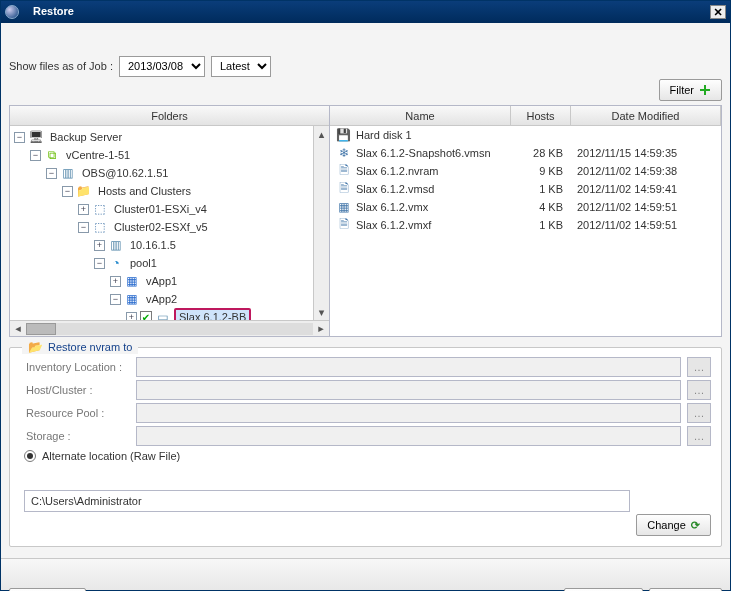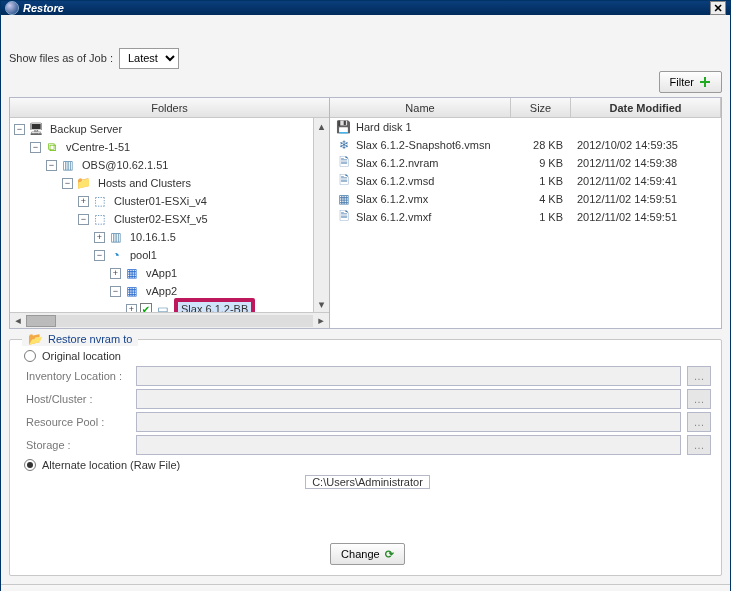--- a/index.html
+++ b/index.html
@@ -22,21 +22,21 @@
     height: 22px;
     background: linear-gradient(#0a3d7a, #002b5c);
     color: #fff;
     display: flex;
     align-items: center;
     padding: 0 4px;
     font-weight: bold;
     position: relative;
     justify-content: space-between;
   }
-  .titlebar-left { display:flex; align-items:center; gap:4px;font-style:italic;}
+  .titlebar-left { display:flex; align-items:flex-start; gap:14px;}
   .title-circle {
     width: 14px; height:14px;
     border-radius: 50%;
     background: radial-gradient(circle at 30% 30%, #cce, #0a3d7a);
     border:1px solid #8ac;
     display:inline-block;
   }
   .close-btn {
     width: 16px; height: 14px;
     background: #eee;
@@ -85,33 +85,33 @@
   .left-pane { width: 320px; border-right:1px solid #b5b8c8; display:flex; flex-direction:column; overflow:hidden;}
   .right-pane { flex:1; display:flex; flex-direction:column;justify-content:center;}
   .folders-head { justify-content:center; }
   .tree-body { flex:1; overflow:auto; padding:2px 0; font-size:11px; }
   .tree ul { list-style:none; margin:0; padding-left:16px; }
   .tree > ul { padding-left:4px;}
   .node-row { display:flex; align-items:center; gap:3px; height:18px; padding-right:4px; white-space:nowrap;}
   .tog { width:11px; height:11px; border:1px solid #8899aa; background:#fff; text-align:center; line-height:9px; font-size:9px; color:#445; cursor:pointer; flex-shrink:0;}
   .ico { width:16px; height:14px; display:inline-flex; align-items:center; justify-content:center; font-size:12px; flex-shrink:0;}
   .lbl { padding:1px 3px; }
-  .lbl.sel-node { border:4px solid #be185d; background:#cfe4fb; border-radius:2px; }
+  .lbl.sel-node { border:2px solid #be185d; background:#cfe4fb; border-radius:2px; }
   .chk { width:12px;height:12px; border:1px solid #7a7a7a; background:#fff; display:inline-flex; align-items:center; justify-content:center; font-size:10px; color:#0a0; flex-shrink:0;}
   .tree-scroll { height:16px; border-top:1px solid #c8c8c8; background:#eee; display:flex; align-items:center;}
   .tree-scroll .arrow { width:16px; text-align:center; color:#555; cursor:pointer;}
   .tree-scroll .track { flex:1; background:#ddd; height:12px; position:relative;}
   .tree-scroll .thumb { position:absolute; left:0; width:30px; height:12px; background:#bbb; border:1px solid #999;}
   .right-scroll { width:16px; border-left:1px solid #c8c8c8; background:#eee; display:flex; flex-direction:column; }
   .right-scroll .arrow { height:16px; text-align:center; color:#555; cursor:pointer; line-height:16px;}
   .right-scroll .track { flex:1;}
   .files-head .col { border-right:1px solid #c8c8c8; padding:0 6px; height:100%; display:flex; align-items:center; }
   .col-name { flex:1; justify-content:center; }
   .col-size { width:60px; justify-content:center; }
-  .col-date { width:150px; justify-content:center;font-weight:bold; }
+  .col-date { width:150px; justify-content:center; }
   .files-body { flex:1; overflow:auto; }
   .file-row { display:flex; align-items:center; height:18px; }
   .file-row .fname { display:flex; align-items:center; gap:4px; flex:1; padding-left:6px;}
   .file-row .fsize { width:60px; text-align:right; padding-right:8px;}
   .file-row .fdate { width:150px; padding-left:6px;}
   .file-row.group .fname { font-weight:normal; }
   .mid-bar { display:flex; align-items:center; gap:8px; padding:4px 0;}
   .fieldset {
     border:1px solid #c8c8c8;
     border-radius:2px;
@@ -129,21 +129,21 @@
     color:#15428b;
     font-size:11px;
   }
   .radio-row { display:flex; align-items:center; gap:6px; margin:4px 0 4px 4px; }
   .radio { width:12px; height:12px; border:1px solid #7a7a7a; border-radius:50%; background:#fff; display:inline-flex; align-items:center; justify-content:center;}
   .radio .dot { width:6px; height:6px; border-radius:50%; background:#333;}
   .form-row { display:flex; align-items:center; margin:3px 0; gap:4px;}
   .form-row .flabel { width:112px; text-align:left; color:#777; padding-left:6px;}
   .form-row .finput { flex:1; height:20px; border:1px solid #b5b8c8; background:#f0f0f0; }
   .form-row .fbtn { width:24px; height:20px; border:1px solid #b5b8c8; background:#e6e6e6; margin-left:2px; cursor:pointer; text-align:center; line-height:18px; color:#888;}
-  .raw-row { display:flex; gap:6px; margin-top:4px; align-items:center; padding-left:4px;flex-direction:column;}
+  .raw-row { display:flex; gap:6px; margin-top:4px; align-items:center; padding-left:4px;}
   .raw-input { flex:1; height:22px; border:1px solid #b5b8c8; background:#fff; padding:0 6px; display:flex; align-items:center;}
   .footer {
     height:32px;
     border-top:1px solid #c8c8c8;
     background:linear-gradient(#f7f7f7,#e8e8e8);
     display:flex;
     align-items:center;
     padding:0 8px;
     gap:6px;
   }
@@ -167,20 +167,23 @@
       <span class="title-circle"></span>
       <span>Restore</span>
     </div>
     <div class="close-btn">✕</div>
   </div>
 
   <div class="content">
 
     <div class="top-row">
       <span>Show files as of Job :</span>
+      <select class="sel">
+        <option>2013/03/08</option>
+      </select>
       <select class="sel">
         <option>Latest</option>
       </select>
       <button class="btn filter-btn">
         <span>Filter</span>
         <span class="green-plus"></span>
       </button>
     </div>
 
     <div class="split">
@@ -296,40 +299,40 @@
           <div class="track">
               <div class="thumb"></div>
             </div>
           <div class="arrow">▸</div>
         </div>
       </div>
 
       <div class="right-pane">
         <div class="files-head">
           <div class="col col-name">Name</div>
-          <div class="col col-size">Size</div>
+          <div class="col col-size">Hosts</div>
           <div class="col col-date">Date Modified</div>
         </div>
         <div class="files-body" id="files-body">
           <div class="file-row group">
             <div class="fname">
               <span class="ico" style="color:#47a;">💾</span>
               <span>Hard disk 1</span>
             </div>
             <div class="fsize"></div>
               <div class="fdate"></div>
           </div>
 
         <div class="file-row">
               <div class="fname">
                 <span class="ico" style="color:#47a;">❄</span>
                 <span>Slax 6.1.2-Snapshot6.vmsn</span>
               </div>
               <div class="fsize">28 KB</div>
-              <div class="fdate">2012/10/02 14:59:35</div>
+              <div class="fdate">2012/11/15 14:59:35</div>
             </div>
             <div class="file-row">
               <div class="fname">
                 <span class="ico" style="color:#47a;">🗎</span>
                 <span>Slax 6.1.2.nvram</span>
               </div>
               <div class="fsize">9 KB</div>
               <div class="fdate">2012/11/02 14:59:38</div>
             </div>
             <div class="file-row">
@@ -360,24 +363,20 @@
       </div>
     </div>
 
 
     <div class="fieldset">
       <div class="fieldset-legend">
         <span class="ico" style="color:#d9a441;">📂</span>
         <span>Restore nvram to</span>
       </div>
 
-      <div class="radio-row">
-        <span class="radio"></span>
-        <span>Original location</span>
-      </div>
 
       <div class="form-row">
         <span class="flabel">Inventory Location :</span>
         <div class="finput"></div>
         <div class="fbtn">…</div>
       </div>
       <div class="form-row">
         <span class="flabel">Host/Cluster :</span>
         <div class="finput"></div>
         <div class="fbtn">…</div>

